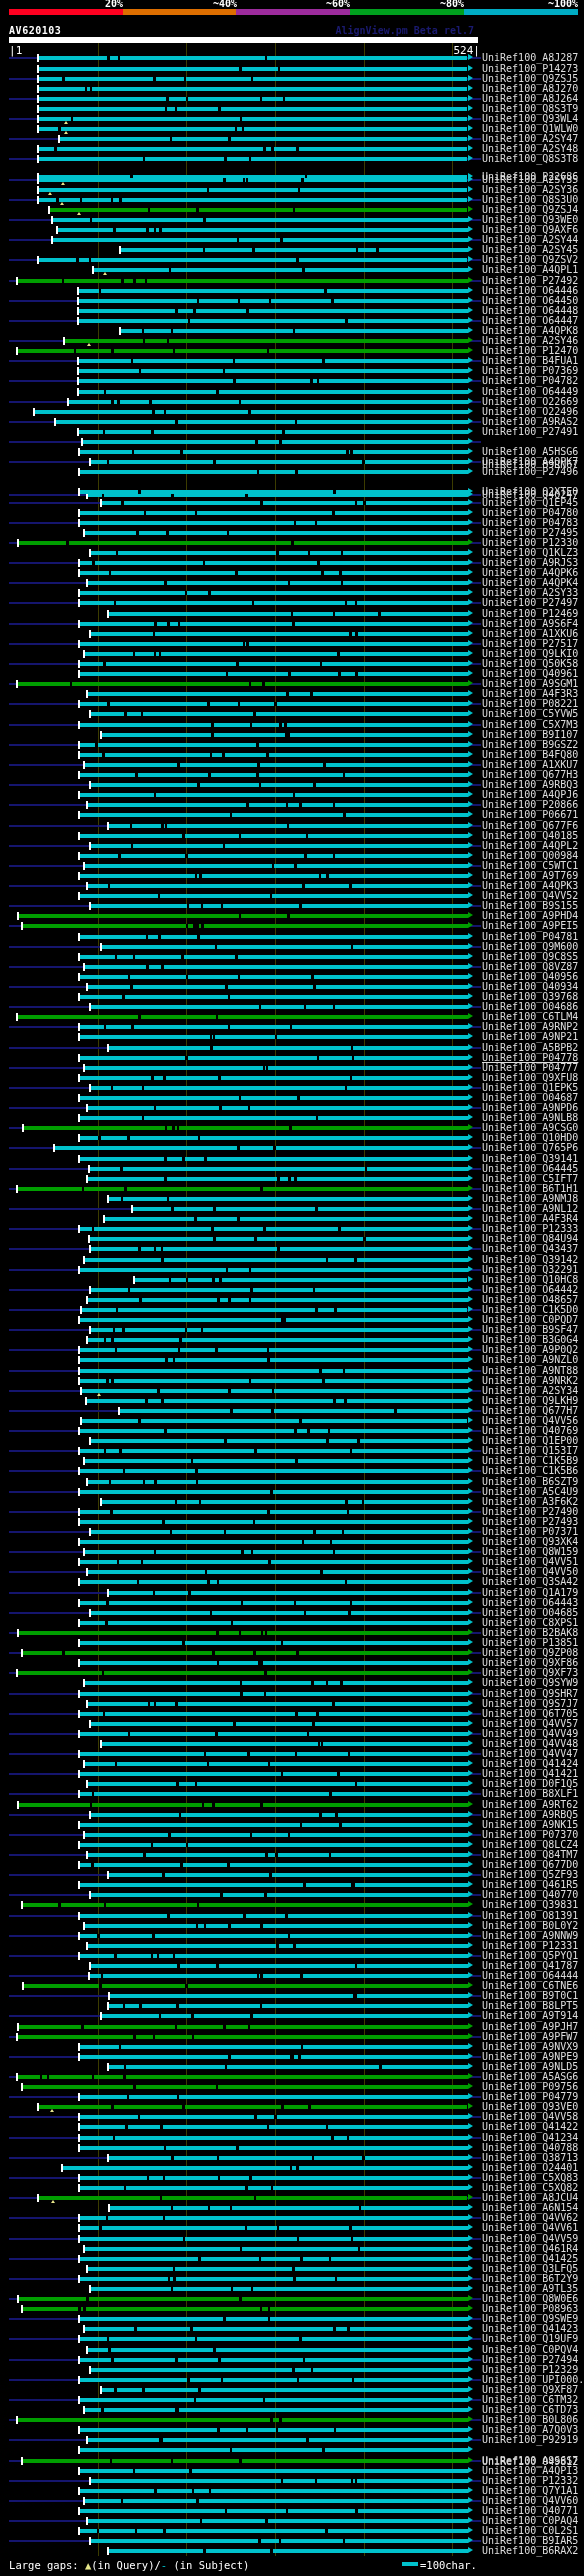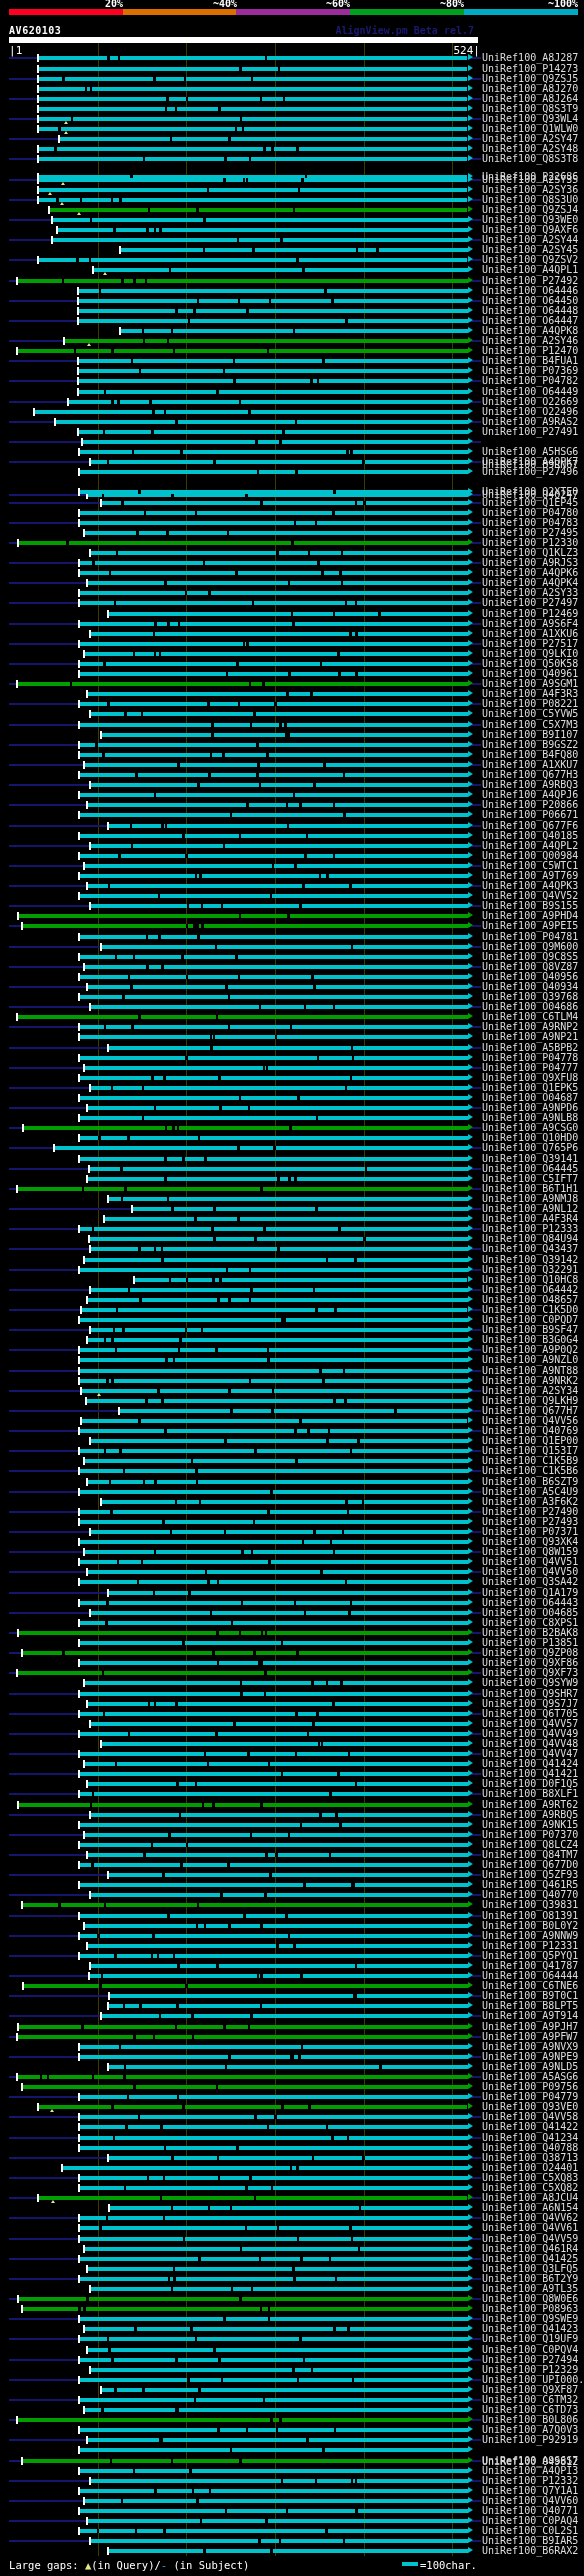--- a/index.html
+++ b/index.html
@@ -1006,21 +1006,21 @@
         <div class="arrow" style="border-left-color: rgb(0, 194, 204);"></div>
         <div class="rowlab" style="color: rgb(222, 222, 222);">UniRef100_A5BPB2</div>
       </div>
       <div class="row" style="top: 1053px;">
         <div class="bar" style="left: 79px; width: 389px; background: rgb(0, 194, 204);"></div>
         <div class="notch" style="left: 352px; width: 1.8px;"></div>
         <div class="notch" style="left: 317px; width: 1.8px;"></div>
         <div class="notch" style="left: 185px; width: 2.7px;"></div>
         <div class="stick" style="left: 78px;"></div>
         <div class="arrow" style="border-left-color: rgb(0, 194, 204);"></div>
-        <div class="rowlab" style="color: rgb(222, 222, 222);">UniRef100_P04778</div>
+        <div class="rowlab" style="color: rgb(222, 222, 222); text-decoration: underline;">UniRef100_P04778</div>
       </div>
       <div class="row" style="top: 1063px;">
         <div class="leader" style="background: rgb(21, 21, 110);"></div>
         <div class="bar" style="left: 84px; width: 384px; background: rgb(0, 194, 204);"></div>
         <div class="notch" style="left: 263px; width: 1.8px;"></div>
         <div class="notch" style="left: 266px; width: 1.8px;"></div>
         <div class="stick" style="left: 83px;"></div>
         <div class="arrow" style="border-left-color: rgb(0, 194, 204);"></div>
         <div class="rowlab" style="color: rgb(222, 222, 222);">UniRef100_P04777</div>
       </div>

